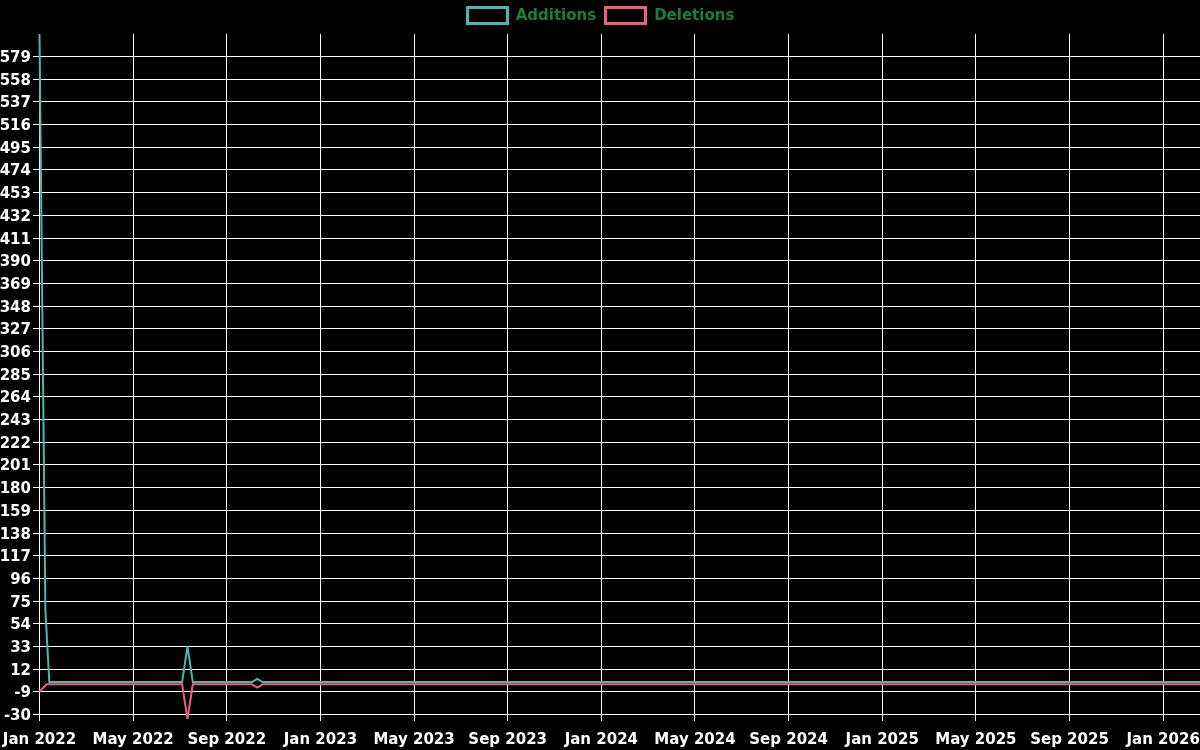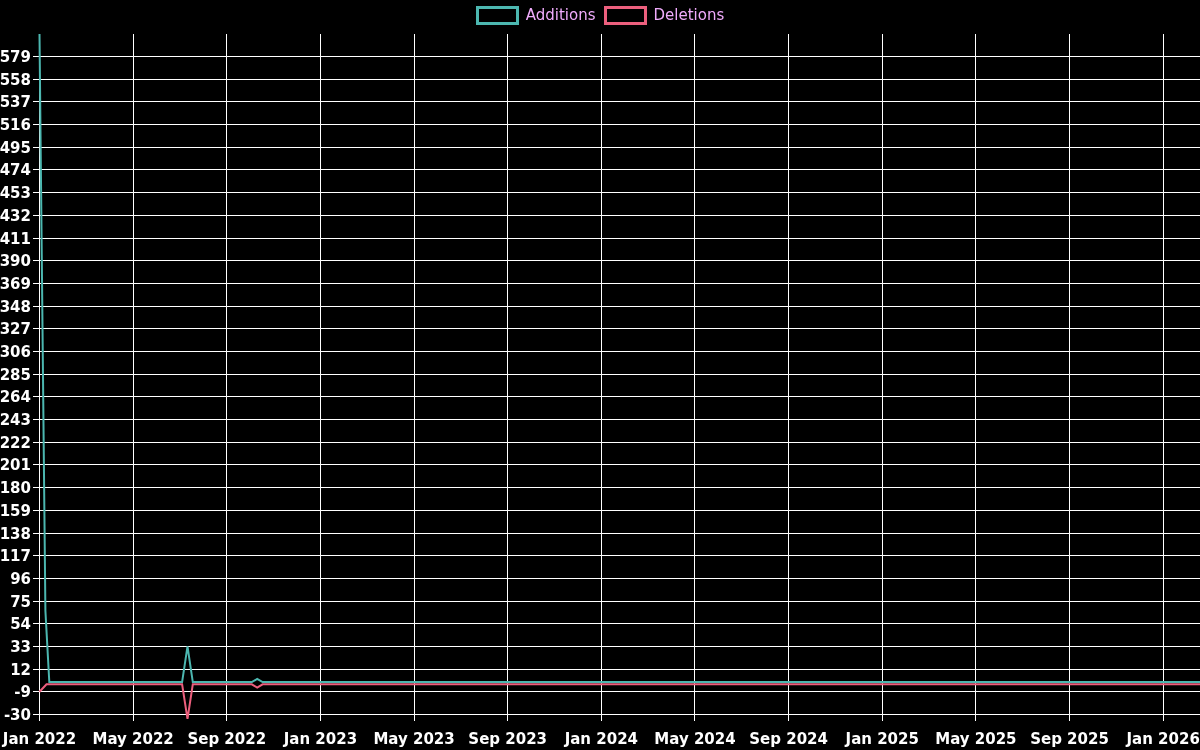--- a/index.html
+++ b/index.html
@@ -12,21 +12,21 @@
   .legend{
     position:absolute;top:6px;left:0;right:0;
     display:flex;justify-content:center;align-items:center;
     z-index:2;
   }
   .legend-item{display:flex;align-items:center;margin:0 4px;}
   .legend-swatch{
     width:37px;height:13px;background:#000;
     border:3px solid #888;margin-right:7px;box-sizing:content-box;
   }
-  .legend-label{color:#f0abfc;font-size:15px;font-weight:normal;line-height:19px;}
+  .legend-label{color:#15803d;font-size:15px;font-weight:bold;line-height:19px;}
   svg.plot{position:absolute;top:0;left:0;}
   svg .gridline{stroke:#ffffff;stroke-width:1;shape-rendering:crispEdges;}
   svg text.tick-label{fill:#ffffff;font-size:15px;font-weight:bold;font-family:"DejaVu Sans",sans-serif;}
   svg polyline.series{fill:none;stroke-width:2;}
 </style>
 </head>
 <body>
 
 <div class="chart-root">
   <div class="legend">

